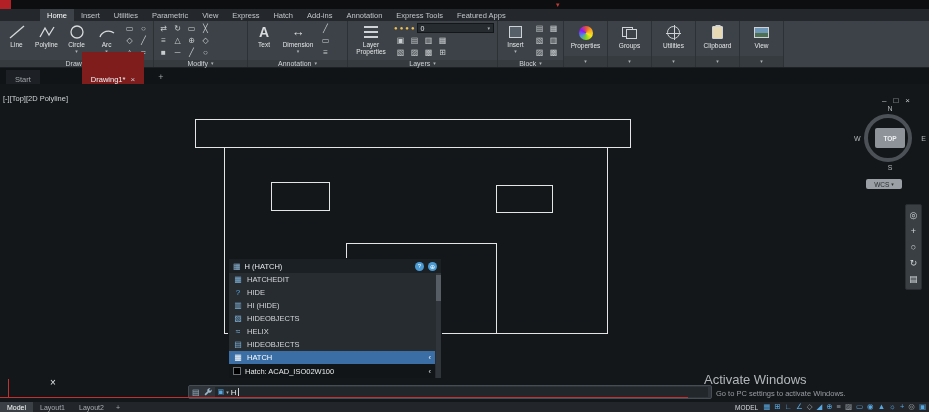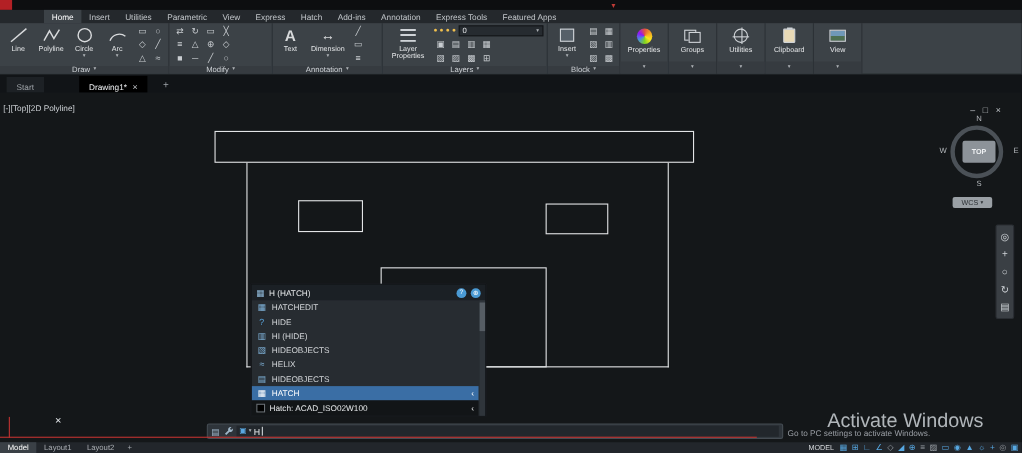--- a/index.html
+++ b/index.html
@@ -45,21 +45,21 @@
   .ic-clipboard{width:11px;height:13px;border:1px solid #cfd3d7;border-radius:1px;position:relative;background:#e8d9b5}
   .ic-clipboard::before{content:"";position:absolute;top:-2px;left:50%;transform:translateX(-50%);width:5px;height:2px;background:#cfd3d7}
   .ic-view{width:15px;height:11px;border:1px solid #cfd3d7;background:linear-gradient(180deg,#6f98b8 0 5px,#4d6f52 5px)}
   .ic-layers{width:14px;height:12px;background:repeating-linear-gradient(180deg,#cfd3d7 0 2px,transparent 2px 5px)}
   .ic-insert{width:13px;height:12px;border:1px solid #cfd3d7;background:#566069}
 
   
   .filetabs{position:absolute;left:0;top:68px;width:929px;height:16px;background:#111417;display:flex;align-items:flex-end}
   .ftab{height:14px;display:flex;align-items:flex-end;font-size:7.5px;padding:0 9px;gap:5px}
   .ftab-start{background:#1d2125;color:#9fa4a9;margin-left:6px}
-  .ftab-drawing{background:#000000;color:#f1f3f5;margin-left:32px;height:15px}
+  .ftab-drawing{background:#7f1d1d;color:#f1f3f5;margin-left:42px;height:32px}
   .ftab-close{color:#c6cacd;font-size:8px}
   .ftab-add{color:#9fa4a9;font-size:9px;margin-left:14px;padding-bottom:2px}
 
   
   .wrect{position:absolute;border:1px solid #e3e5e7}
   .wline{position:absolute;background:#e3e5e7}
   .vplabel{position:absolute;left:3px;top:94px;font-size:7.5px;color:#cfd3d7}
   .winctl{position:absolute;left:882px;top:96px;display:flex;gap:7px;font-size:8px;color:#c4c8cc}
 
   
@@ -98,21 +98,21 @@
   .cmdinput{flex:1;height:10px;background:#22272c;display:flex;align-items:center;gap:2px;padding:0 3px;font-size:8px;color:#e8eaec}
   .cmdinput .tic{color:#5aa7e0;font-size:7px}
   .cmdcaret{width:1px;height:8px;background:#d0d4d8}
 
   
   .redh{position:absolute;left:0;top:397px;width:688px;height:1px;background:#c03231}
   .redv{position:absolute;left:8px;top:379px;width:1px;height:19px;background:#c03231}
   .crosshair{position:absolute;left:50px;top:377px;font-size:10px;color:#e4e7ea}
 
   
-  .wm1{position:absolute;left:752px;top:372px;font-size:18px;color:rgba(205,210,215,.85)}
+  .wm1{position:absolute;left:704px;top:372px;font-size:13px;color:rgba(205,210,215,.85)}
   .wm2{position:absolute;left:716px;top:389px;font-size:7.5px;color:rgba(175,180,187,.85)}
 
   
   .bottombar{position:absolute;left:0;top:402px;width:929px;height:10px;background:#22262b;display:flex;align-items:center;font-size:7px;padding-right:3px}
   .ltab{padding:0 7px;height:100%;display:flex;align-items:center;color:#a9adb2}
   .ltab.active{background:#3a4046;color:#fff}
   .ltab-add{color:#a9adb2;padding:0 5px}
   .bspacer{flex:1}
   .modellbl{color:#d6d9dc;margin-right:5px;font-size:6.5px}
   .statusicons{display:flex;align-items:center;gap:4px}

